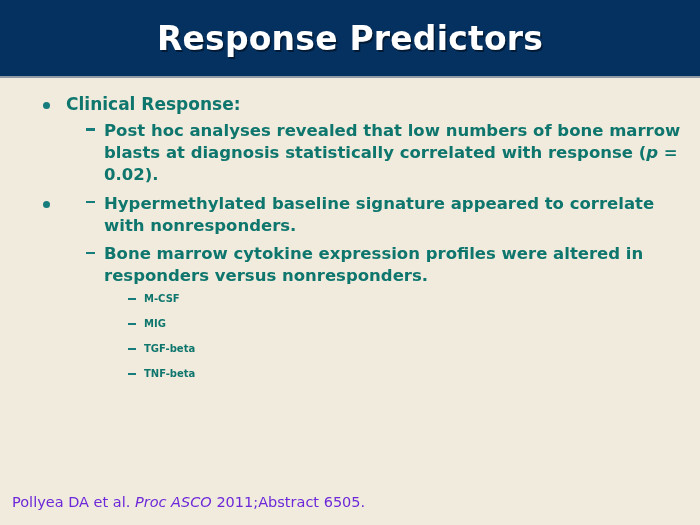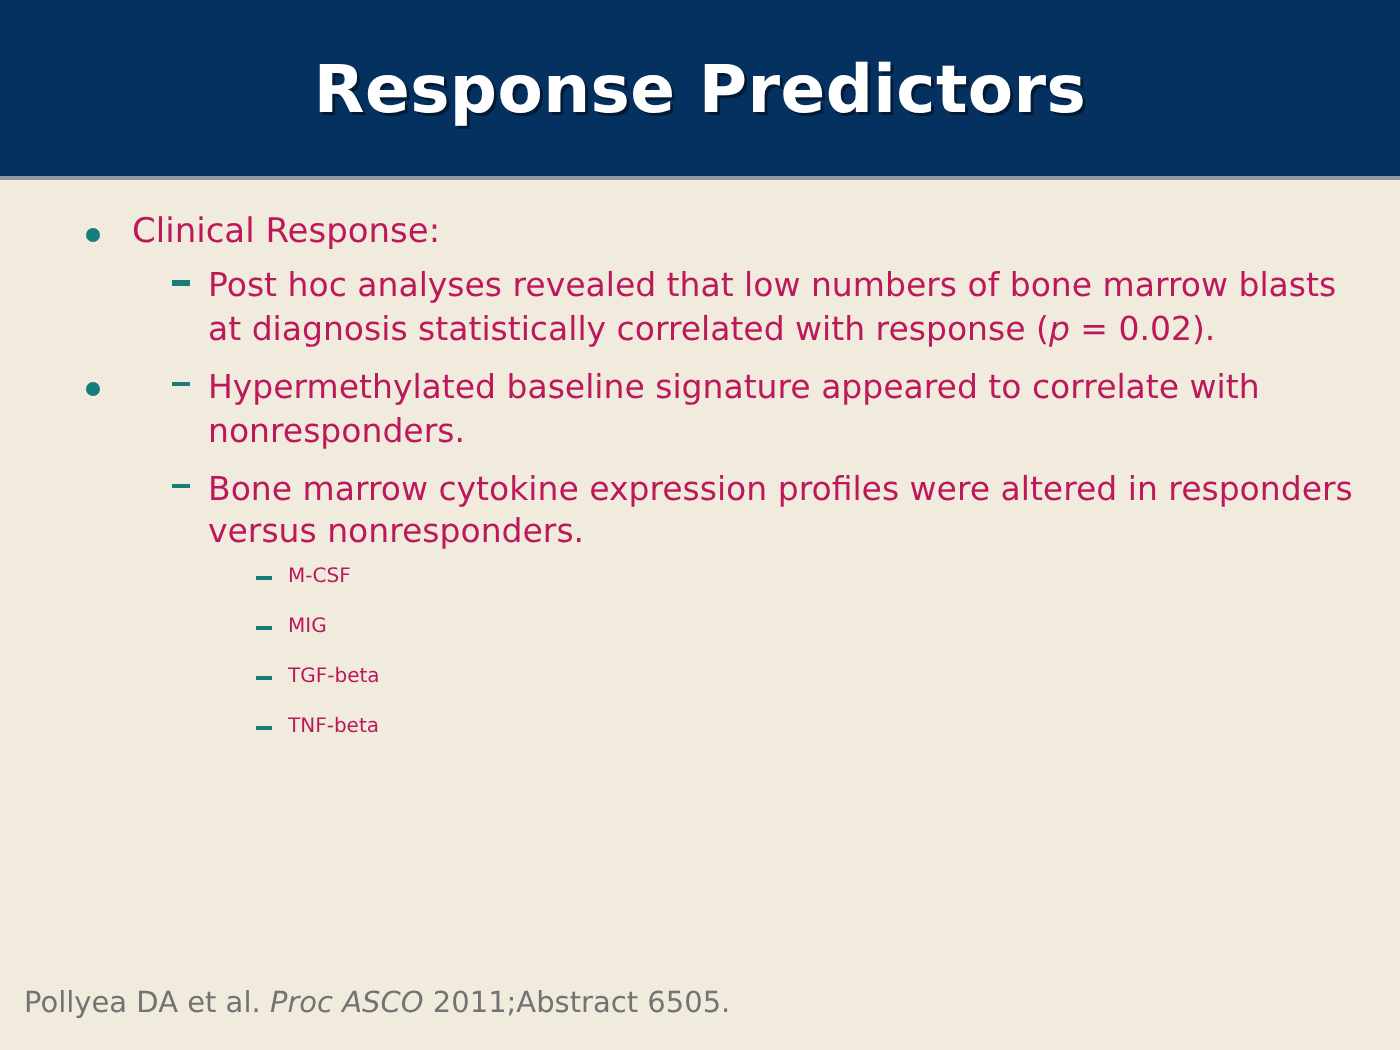--- a/index.html
+++ b/index.html
@@ -18,21 +18,21 @@
     width: 700px;
     height: 525px;
     background: #f0ebdc;
     box-sizing: border-box;
     display: flex;
     flex-direction: column;
   }
 
   
   .header {
-    height: 90px;
+    height: 78px;
     background: #053160;
     border-bottom: 2px solid #8f9aa6;
     display: flex;
     align-items: center;
     justify-content: center;
     flex: 0 0 auto;
     box-sizing: border-box;
   }
   .slide-title {
     color: #ffffff;
@@ -56,22 +56,23 @@
   }
 
   ul.lvl {
     list-style: none;
     margin: 0;
     padding: 0;
   }
 
   li.item {
     position: relative;
-    color: #be185d;
-    font-family: "DejaVu Sans", sans-serif;
+    color: #0f766e;
+    font-family: "DejaVu Sans", sans-serif;
+    font-weight: bold;
   }
 
   
   .lvl1 > li.item {
     padding-left: 52px;
     font-size: 17px;
     line-height: 1.28;
     margin-bottom: 2px;
   }
   .lvl1 > li.item > .marker {
@@ -135,21 +136,21 @@
 
   
   .footer {
     position: absolute;
     left: 0;
     bottom: 0;
     width: 100%;
     padding: 0 0 14px 12px;
     box-sizing: border-box;
     font-size: 14.5px;
-    color: #737373;
+    color: #6d28d9;
     font-family: "DejaVu Sans", sans-serif;
     line-height: 1.2;
   }
 </style>
 </head>
 <body>
 
 <div class="slide">
 
   <div class="header">

